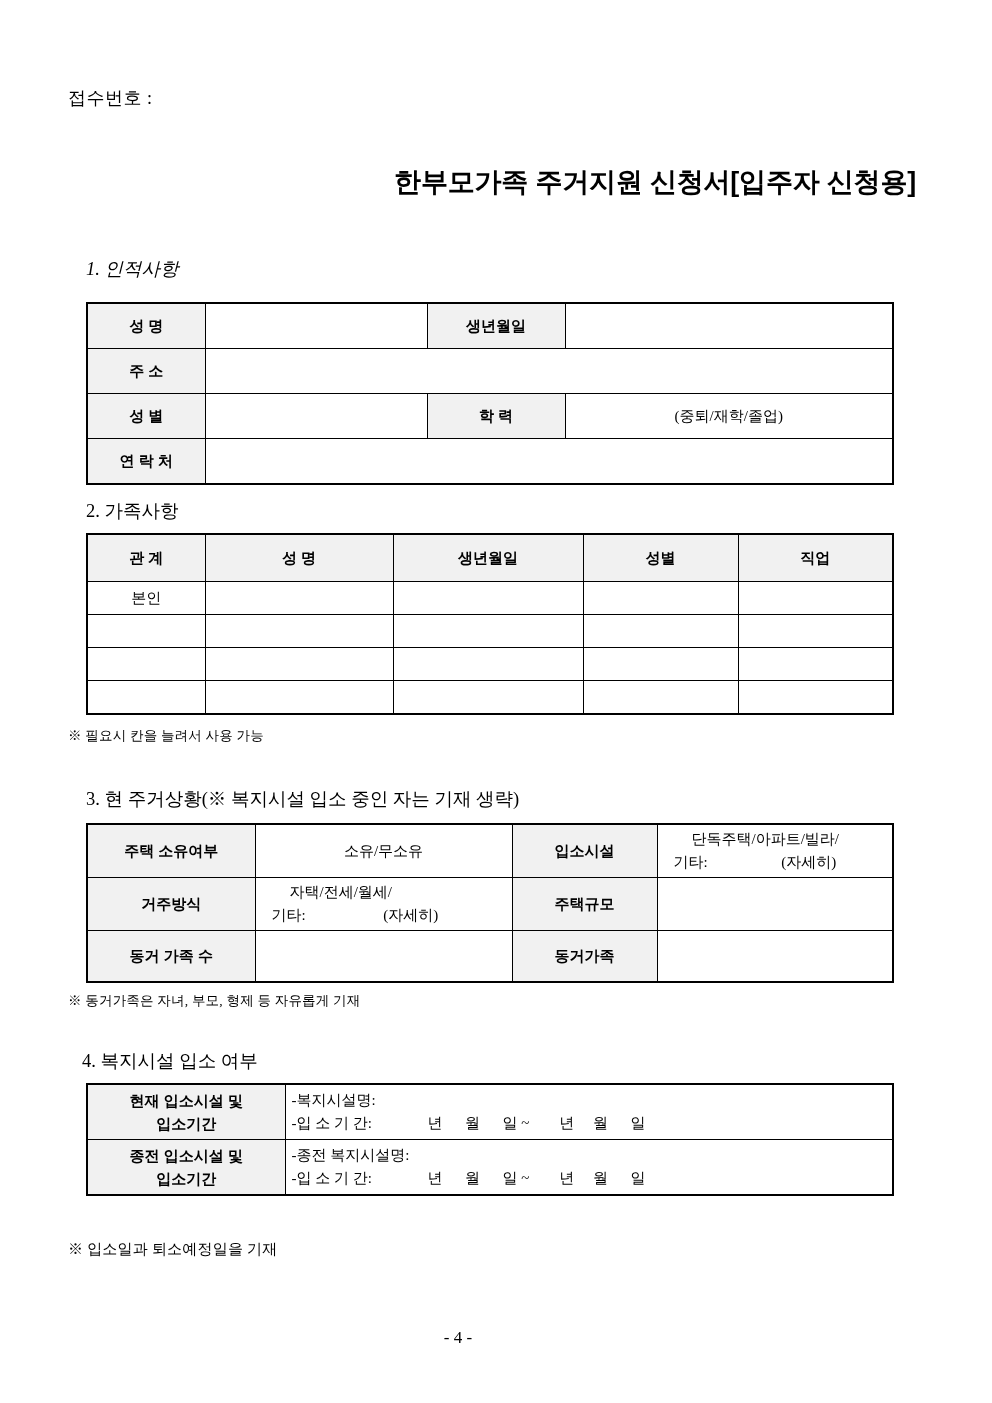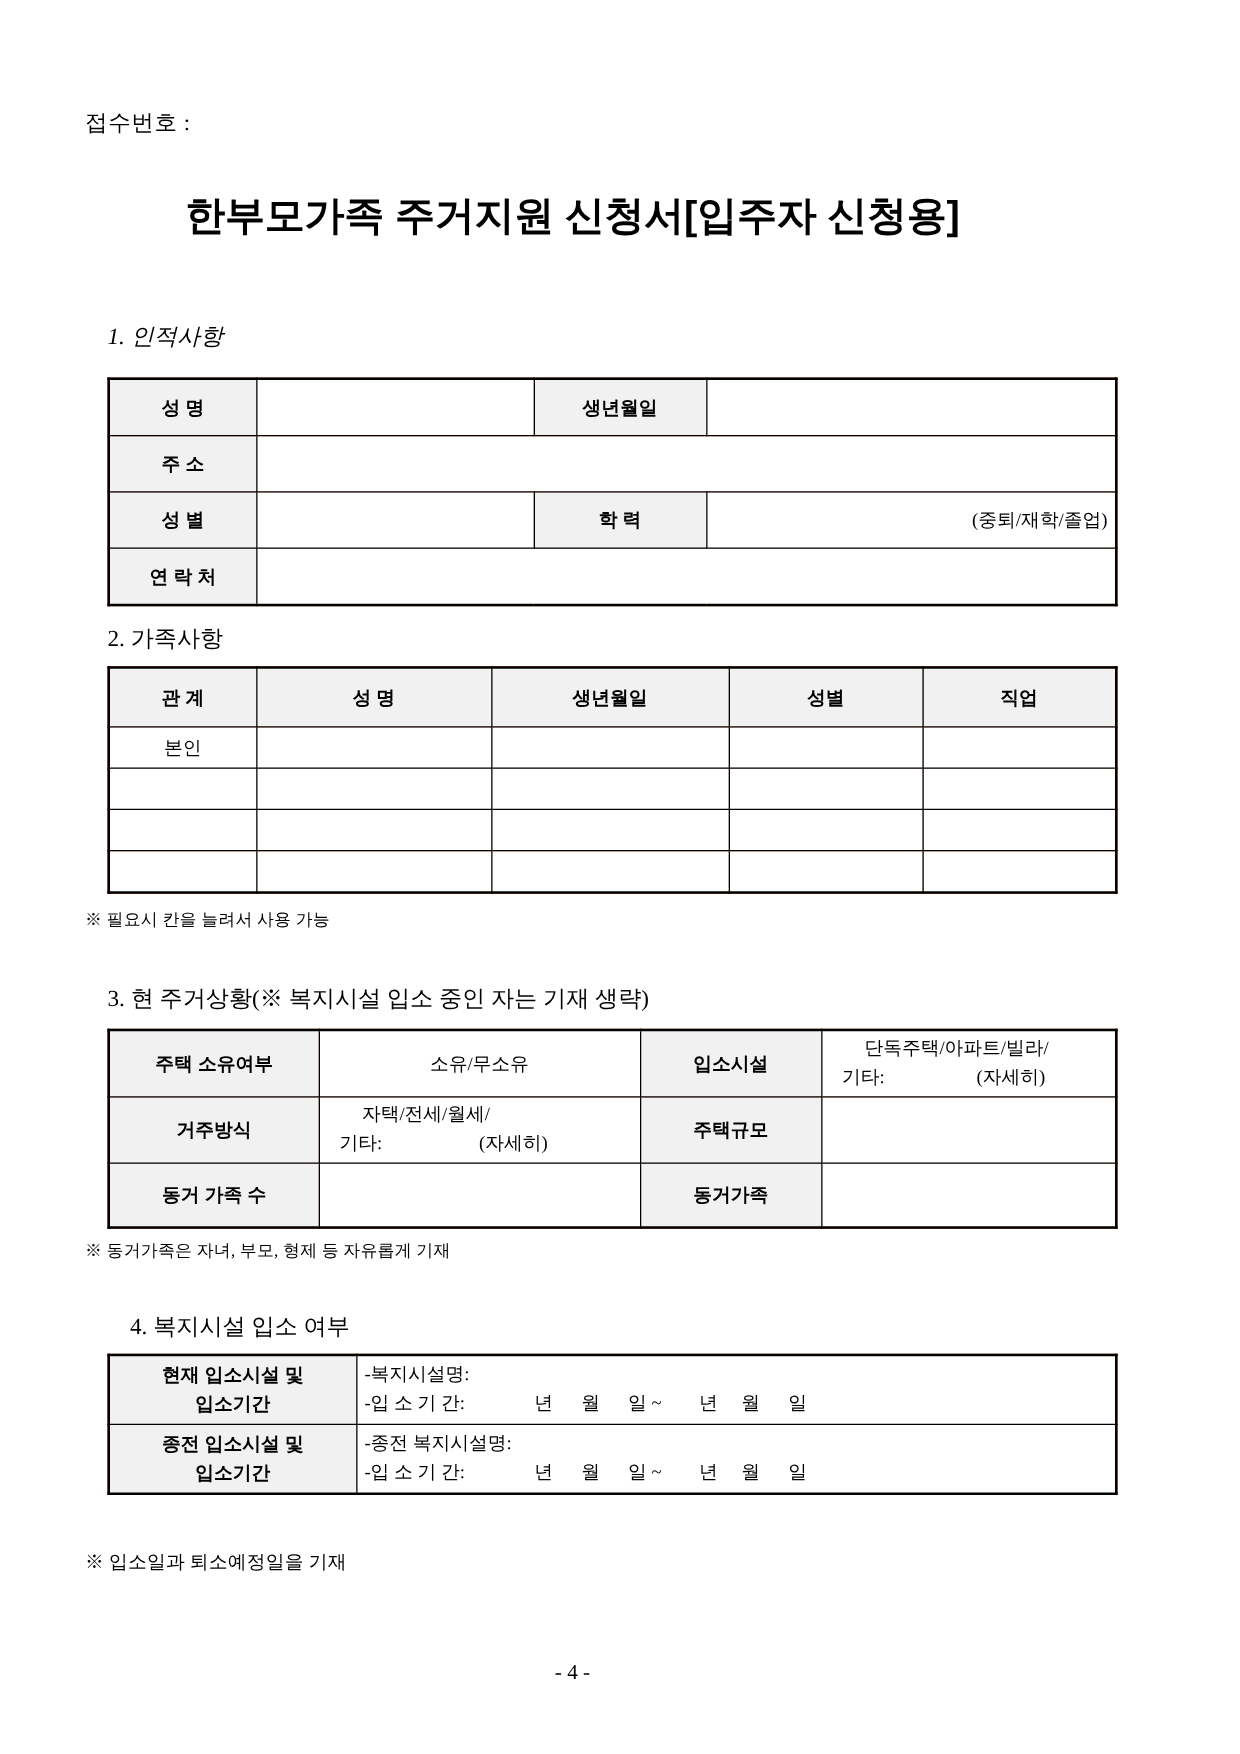--- a/index.html
+++ b/index.html
@@ -28,24 +28,24 @@
     position: absolute;
     left: 68px;
     top: 86px;
     font-size: 18px;
     letter-spacing: 0.5px;
   }
   .doc-title {
     position: absolute;
     left: 0;
     right: 0;
-    top: 151px;
-    text-align: center;
+    top: 164px;
+    text-align: right;
     font-family: "Liberation Sans", "DejaVu Sans", sans-serif;
-    font-size: 32px;
+    font-size: 27px;
     font-weight: bold;
     letter-spacing: -0.2px;
   }
 
   
   .sec-title {
     position: absolute;
     font-size: 18.5px;
     letter-spacing: 0px;
     white-space: nowrap;
@@ -76,21 +76,21 @@
   }
   .lbl {
     background: #f1f1f1 !important;
     text-align: center;
     font-weight: bold;
     font-family: "Liberation Sans", "DejaVu Sans", sans-serif;
     font-size: 15px;
   }
   .val { text-align: left; }
   .val-c { text-align: center; }
-  .val-r { text-align: right; padding-right: 14px; }
+  .val-r { text-align: center; padding-right: 14px; }
 
   .two-line {
     line-height: 1.55;
     padding-top: 3px;
     padding-bottom: 3px;
   }
   .indent-line { display: block; }
   .ln1 { padding-left: 28px; }
   .ln2 { padding-left: 10px; }
 
@@ -242,21 +242,21 @@
         <td class="lbl" style="height:50px">동거 가족 수</td>
         <td class="val"></td>
         <td class="lbl">동거가족</td>
         <td class="val"></td>
       </tr>
     </tbody>
   </table>
 
   <div class="note" style="left:68px; top:992px;">※ 동거가족은 자녀, 부모, 형제 등 자유롭게 기재</div>
 
-  <div class="sec-title" style="left:104px; top:1048px;">4. 복지시설 입소 여부</div>
+  <div class="sec-title" style="left:82px; top:1048px;">4. 복지시설 입소 여부</div>
 
   <table class="form" id="tbl4">
     <colgroup>
       <col style="width:198px">
         <col>
     </colgroup>
     <tbody>
       <tr>
         <td class="lbl two-line" style="height:54px">
           <span class="indent-line">현재 입소시설 및</span>

